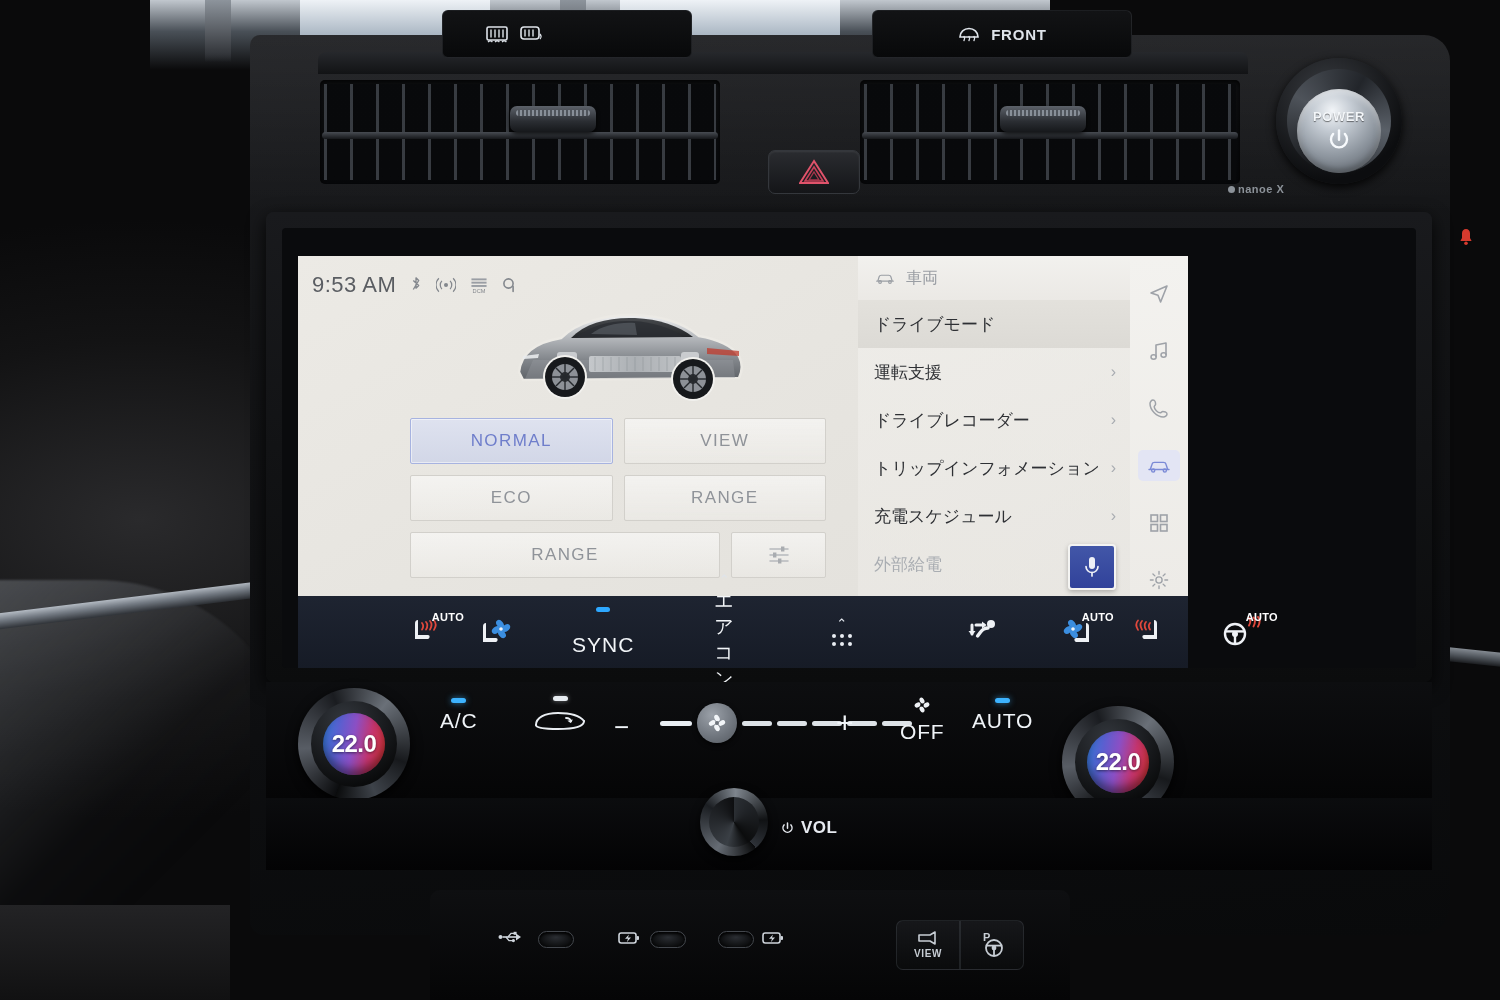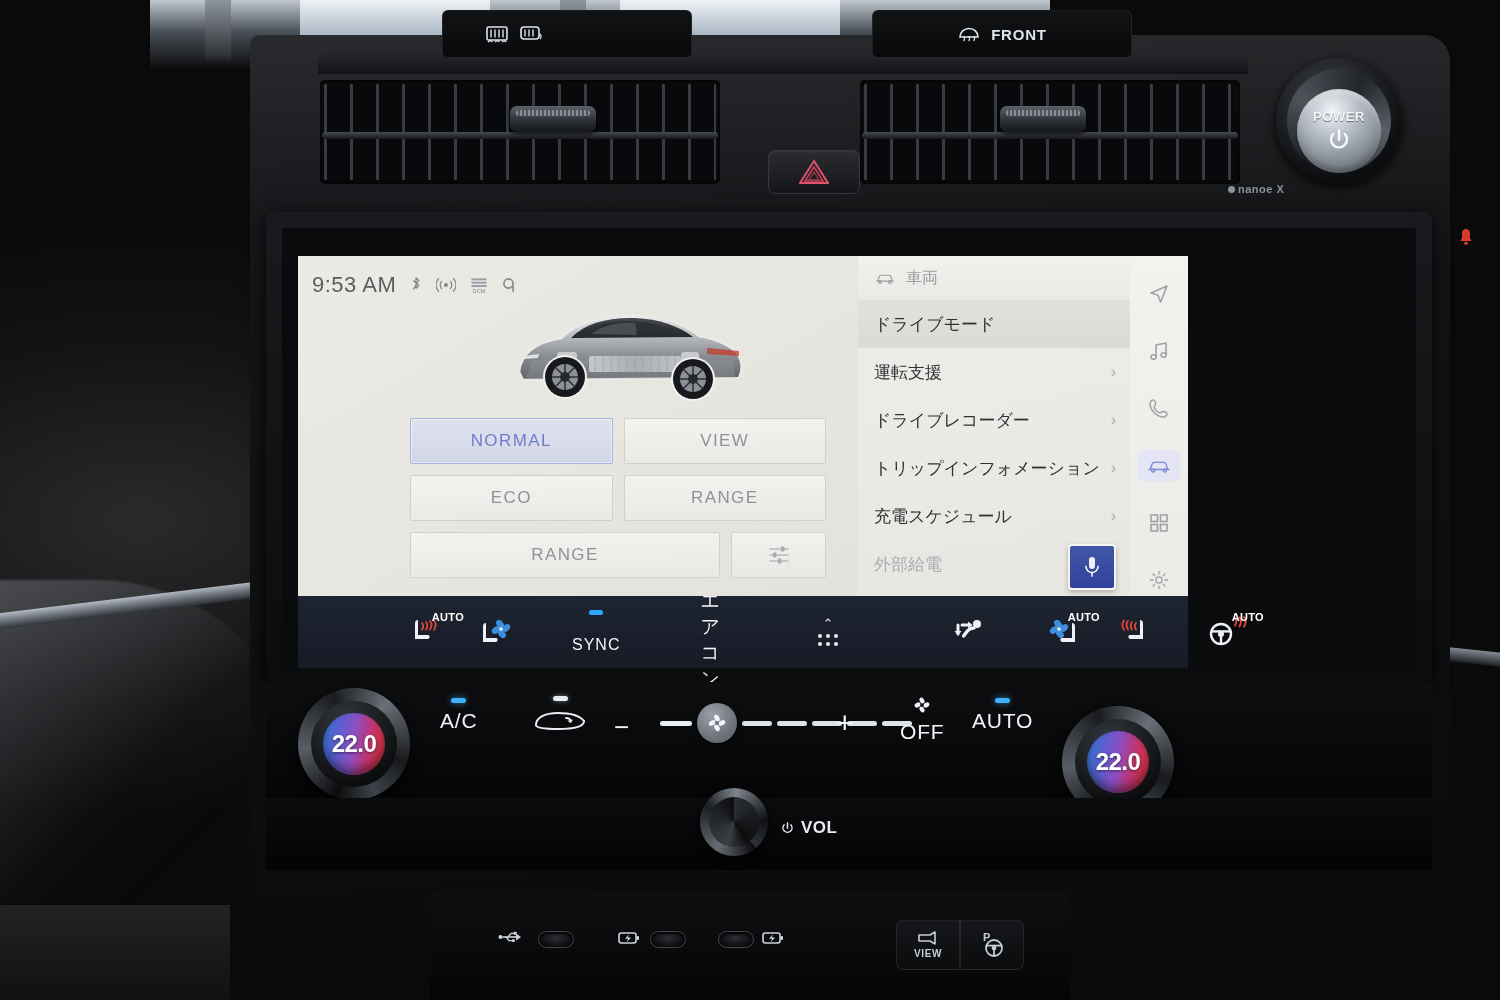--- a/index.html
+++ b/index.html
@@ -228,21 +228,21 @@
 
   
   .hvacbar {
     position: absolute; left: 298px; top: 596px; width: 890px; height: 72px;
     background: linear-gradient(180deg,#1e2431,#161b26);
     display: flex; align-items: center;
   }
   .hv { display:flex; flex-direction:column; align-items:center; justify-content:center; position:relative; color:#eef1f5; }
   .hv-auto { position:absolute; top:-4px; right:-16px; font-size: 11px; font-weight:700; color:#fff; letter-spacing:.3px; }
   .hv-led { width: 14px; height: 5px; border-radius: 3px; background:#2ea8ff; margin-bottom: 5px; }
-  .hv-text { font-size: 16px; letter-spacing: 1px; color:#f2f5f8;margin-top:16px; }
+  .hv-text { font-size: 21px; letter-spacing: 1px; color:#f2f5f8;margin-top:16px; }
   .hv-jp { font-size: 19px; color:#f2f5f8; }
   .hv-caret { font-size: 13px; color:#dfe4ea; line-height:1; margin-bottom:2px; }
   .hv-divider { width:1px; height:44px; background: rgba(255,255,255,.18); }
 
   
   .phys-row {
     position: absolute; left: 266px; top: 682px; width: 1166px; height: 116px;
     background: linear-gradient(180deg,#0d0e10,#050506);
   }
   .pc { position:absolute; display:flex; flex-direction:column; align-items:center; gap:6px; color:#e9edf2; }

